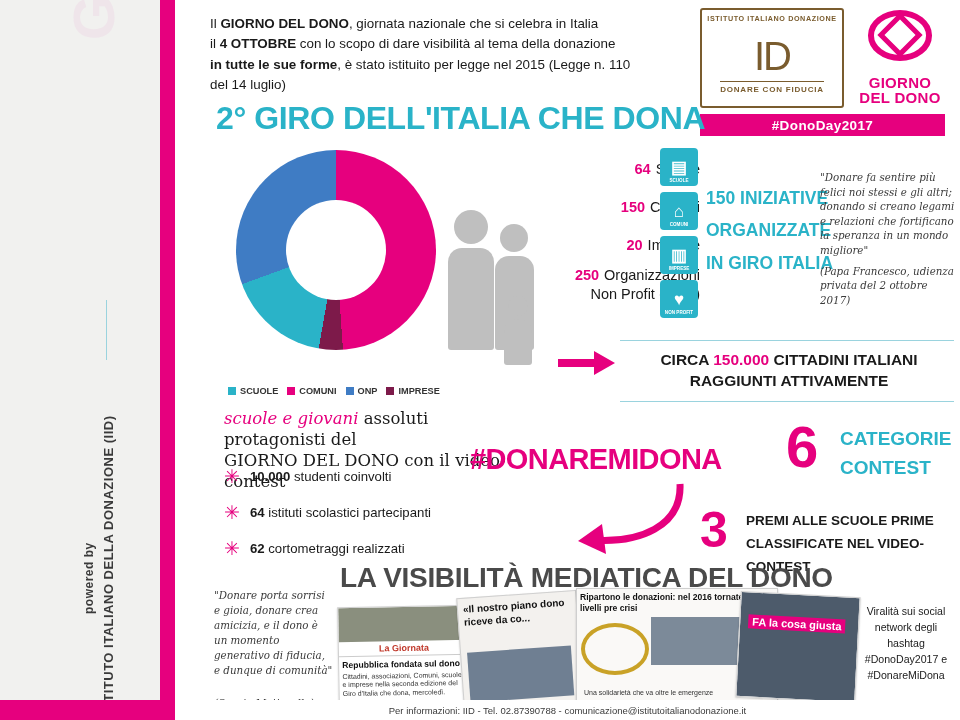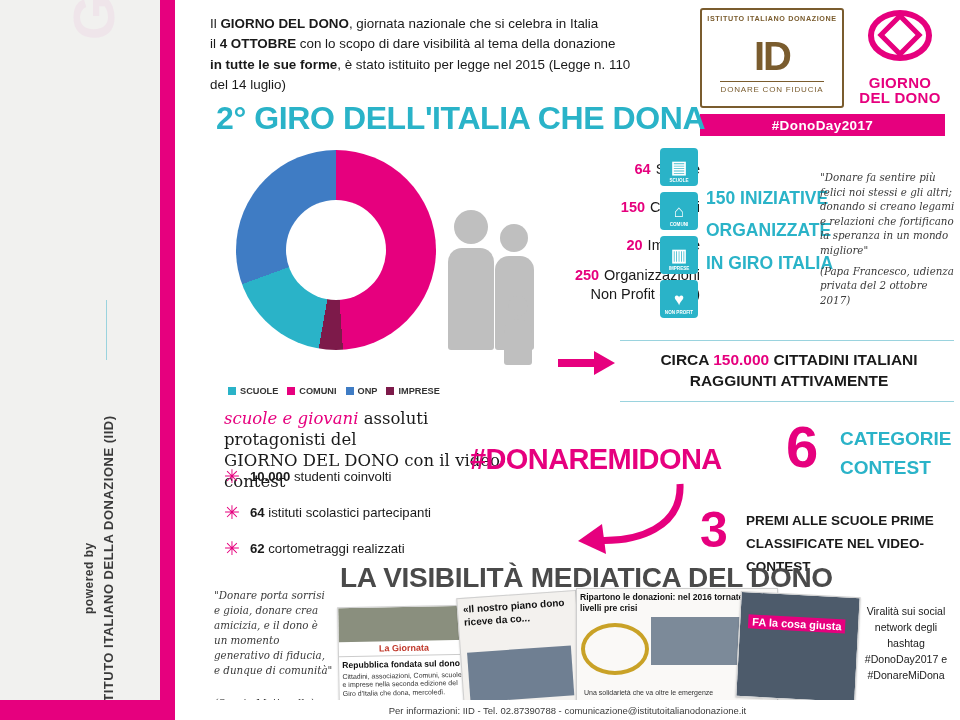--- a/index.html
+++ b/index.html
@@ -62,25 +62,25 @@
   .iid-logo{
     width:140px;height:96px;border:2px solid #7a5c2e;border-radius:3px;
     background:#fff;position:relative;display:flex;flex-direction:column;
     align-items:center;justify-content:center;
   }
   .iid-logo .arc-top{
     position:absolute;top:4px;left:0;right:0;text-align:center;
     font-size:7.2px;font-weight:bold;color:#7a5c2e;letter-spacing:.6px;
   }
   .iid-logo .idmark{
-    font-size:40px;font-weight:bold;color:#7a5c2e;line-height:1;
+    font-size:40px;font-weight:normal;color:#7a5c2e;line-height:1;
     letter-spacing:-2px;margin-top:14px;
   }
   .iid-logo .divider{width:104px;height:1px;background:#7a5c2e;margin:5px 0 3px;}
-  .iid-logo .arc-bot{font-size:8px;font-weight:normal;color:#7a5c2e;letter-spacing:.8px;}
+  .iid-logo .arc-bot{font-size:8px;font-weight:bold;color:#7a5c2e;letter-spacing:.8px;}
   .gdd-logo{width:100px;height:96px;display:flex;flex-direction:column;align-items:center;justify-content:center;}
   .gdd-flower{
     width:52px;height:52px;border:6px solid #e6007e;border-radius:50%;
     position:relative;display:flex;align-items:center;justify-content:center;
   }
   .gdd-flower:before{
     content:"";position:absolute;width:22px;height:22px;border:5px solid #e6007e;
     transform:rotate(45deg);
   }
   .gdd-text{font-size:15px;font-weight:bold;color:#e6007e;line-height:1.05;text-align:center;margin-top:14px;letter-spacing:.3px;}

